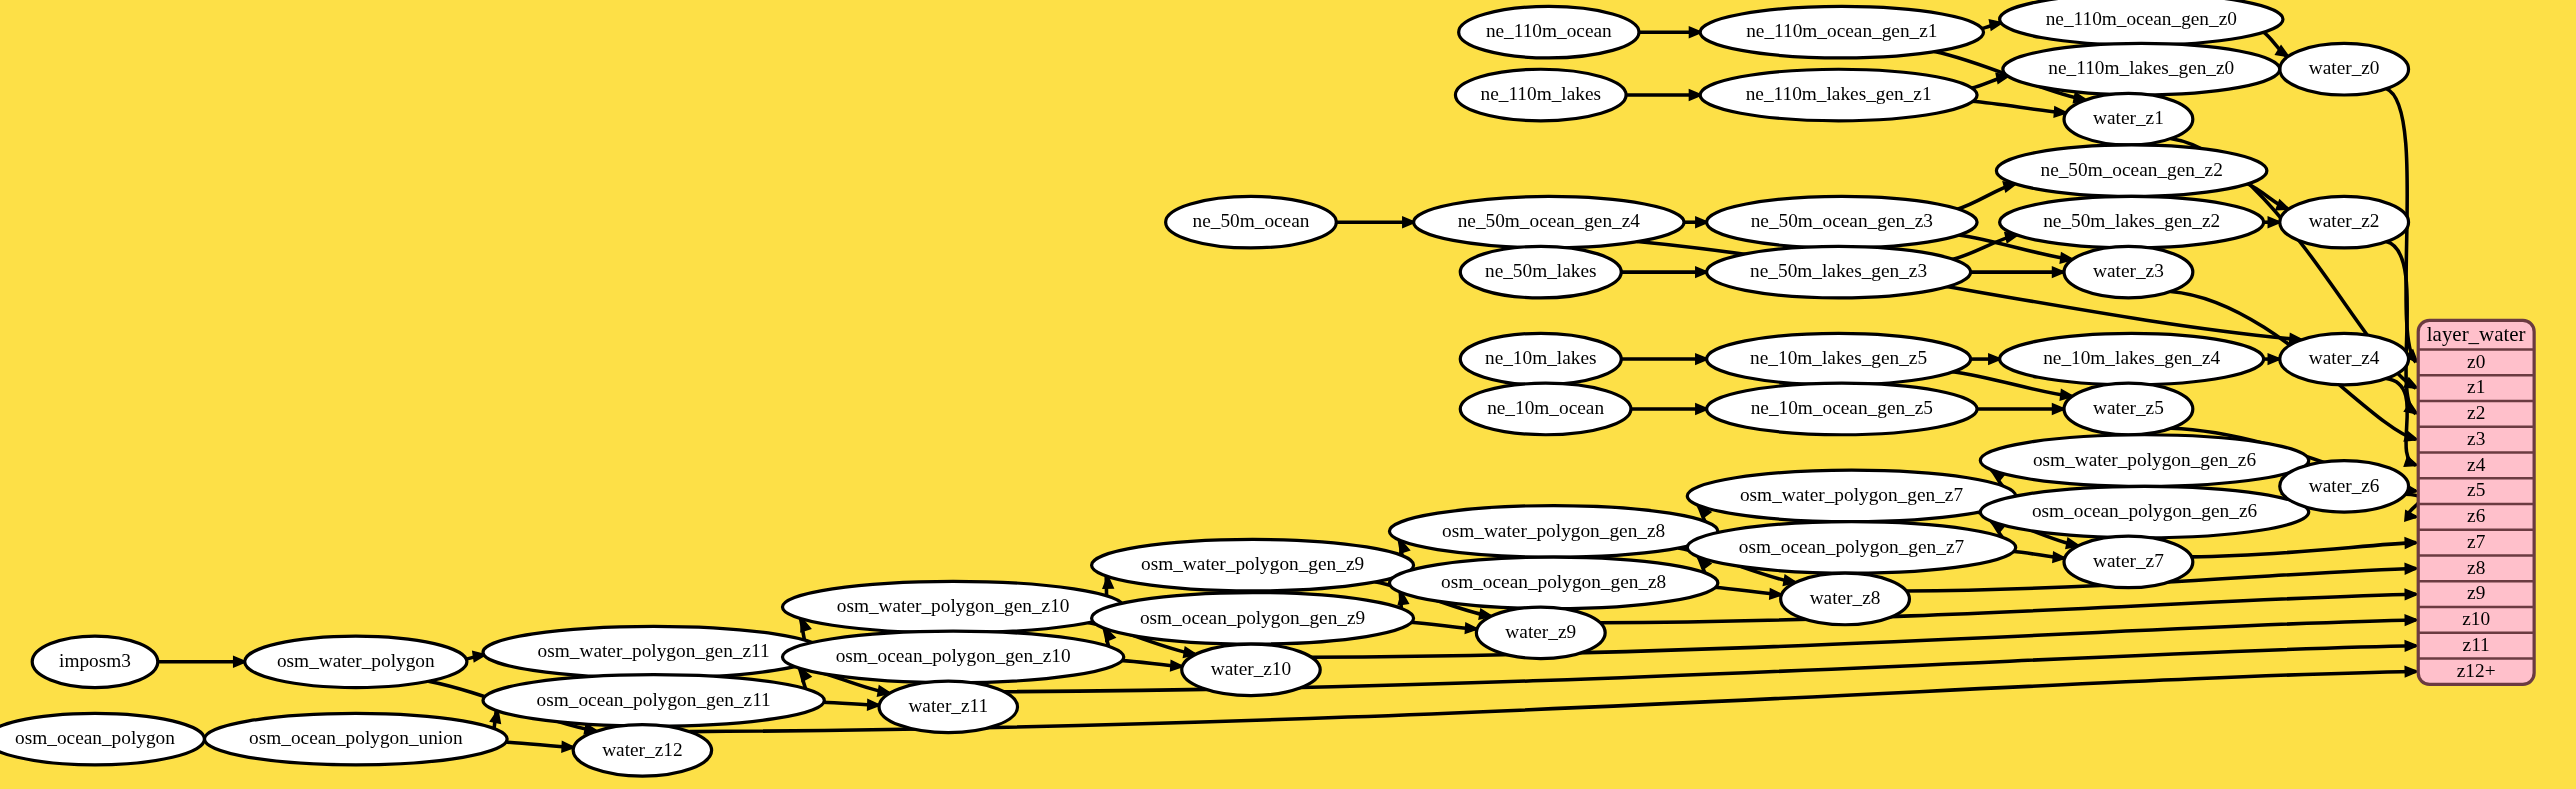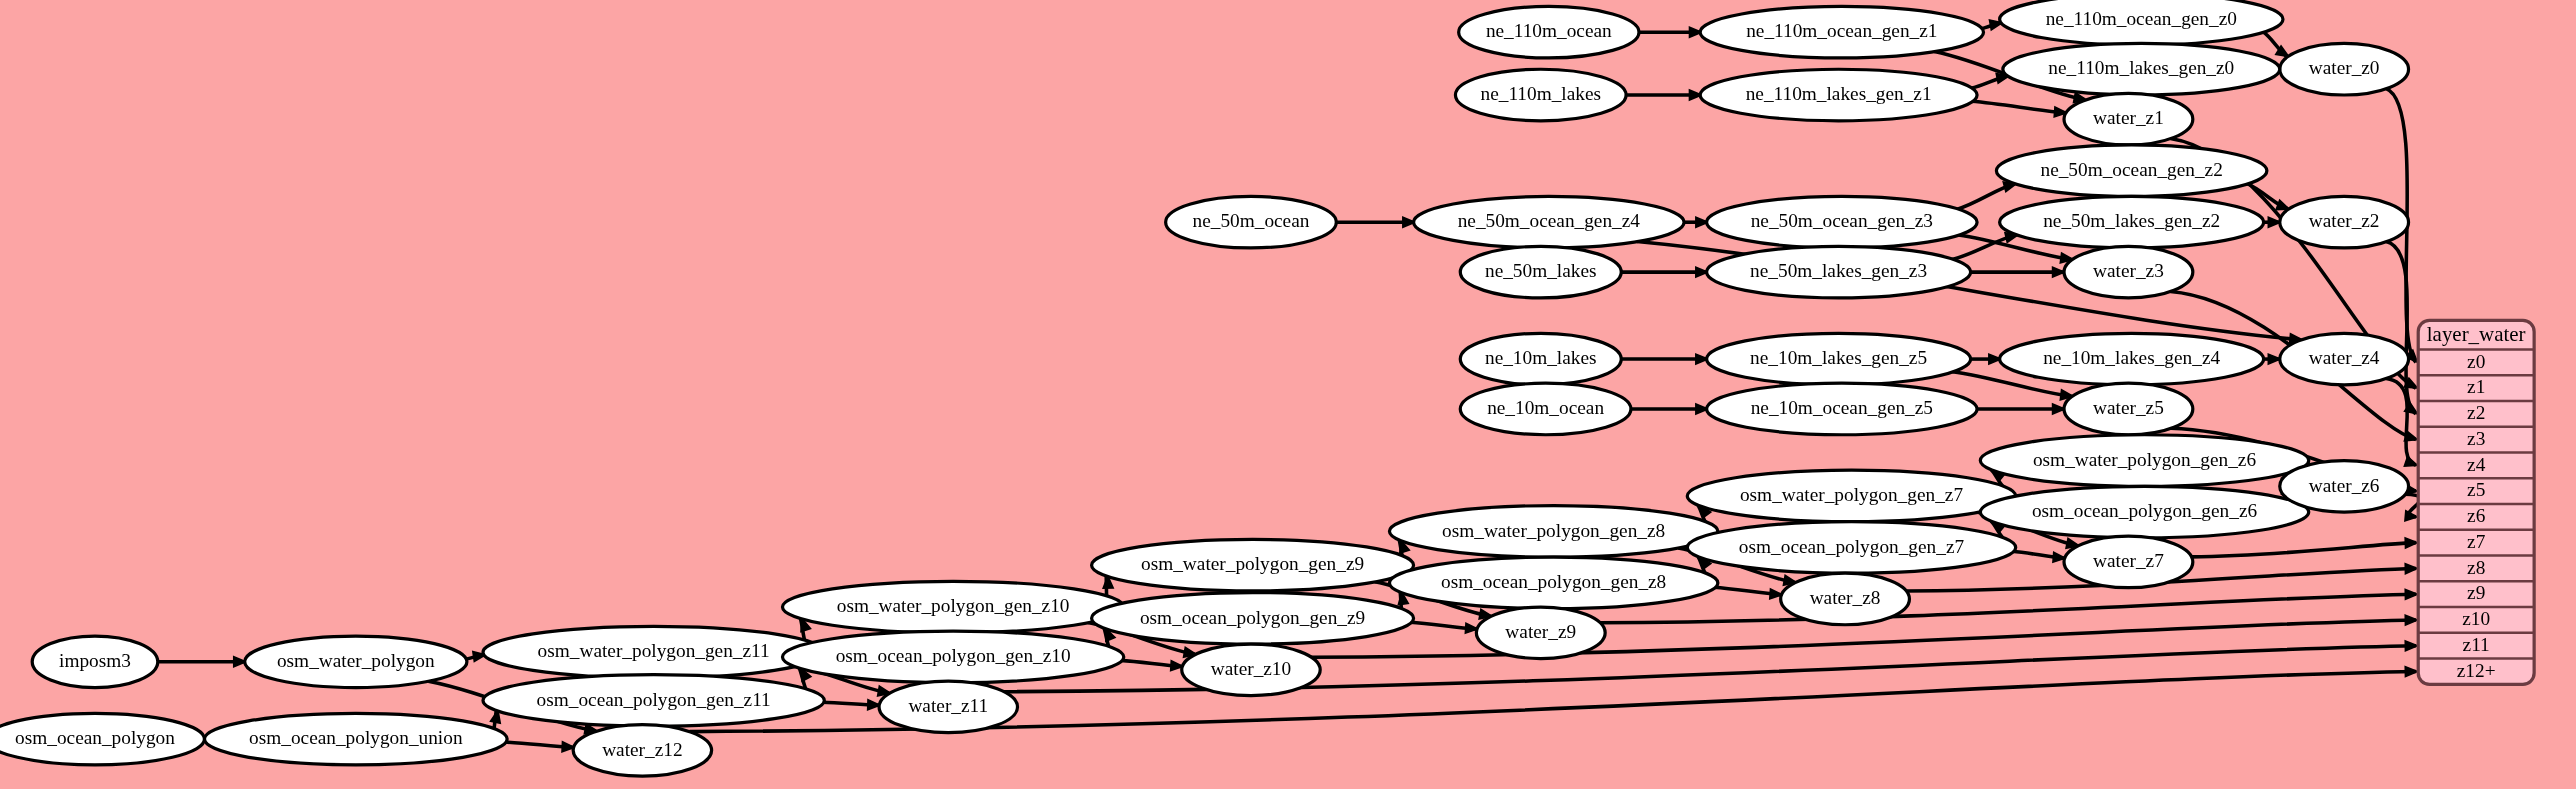--- a/index.html
+++ b/index.html
@@ -1,17 +1,17 @@
 <!DOCTYPE html>
 <html style="font-size:11.5px"><head>
 <meta charset="utf-8">
 <style>
   html,body{margin:0;padding:0;background:#ffffff;}
   body{font-family:"Liberation Serif", serif;}
-  #stage{position:relative;width:2576px;height:789px;background:#fca5a5;overflow:hidden;}
+  #stage{position:relative;width:2576px;height:789px;background:#fde047;overflow:hidden;}
   svg#graph{position:absolute;left:0;top:0;width:2576px;height:789px;display:block;}
   .node-ell{fill:#ffffff;stroke:#000000;stroke-width:2;}
   .node-lbl{font-family:"Liberation Serif", serif;font-size:25px;fill:#000;text-anchor:middle;dominant-baseline:middle;}
   .edge{fill:none;stroke:#000000;stroke-width:2.2;}
   .arrowhead{fill:#000000;stroke:#000000;stroke-width:1;}
   .tbl-cell{fill:#ffc0cb;stroke:#6b3b41;stroke-width:2;}
   .tbl-lbl{font-family:"Liberation Serif", serif;font-size:25px;fill:#000;text-anchor:middle;dominant-baseline:middle;}
 </style>
 </head>
 <body>

